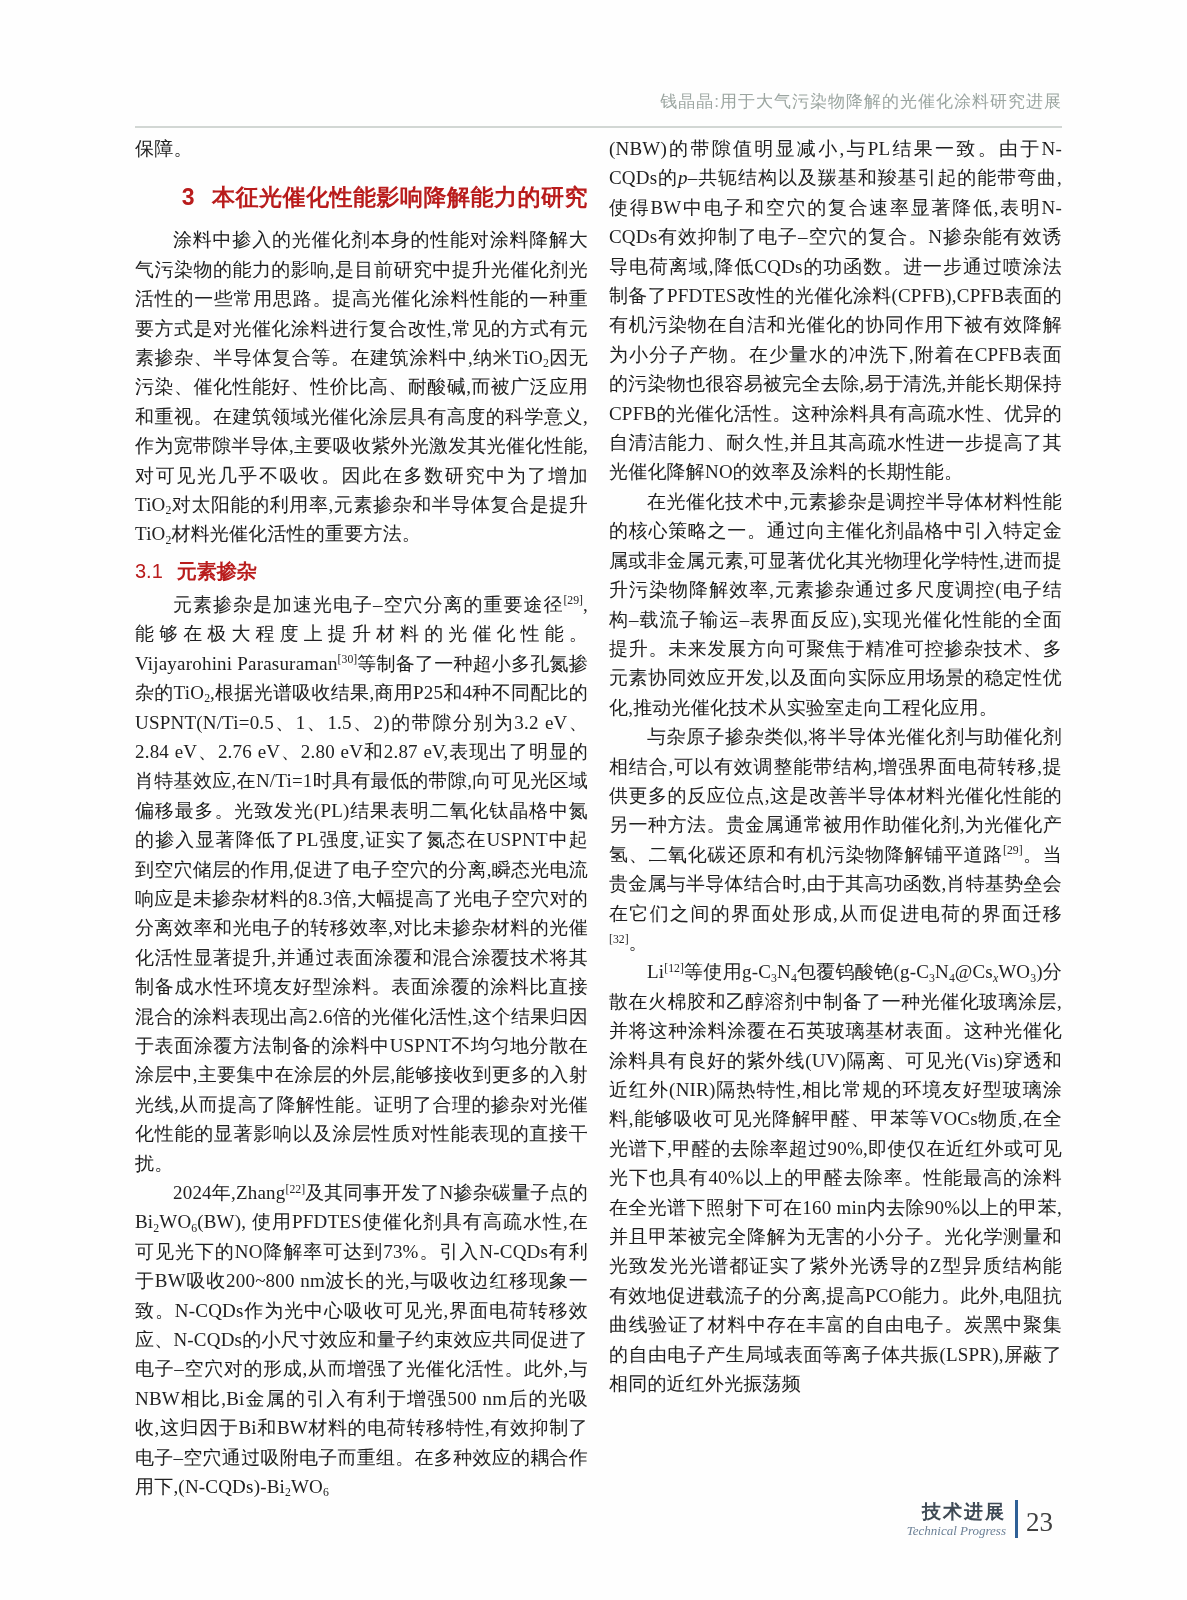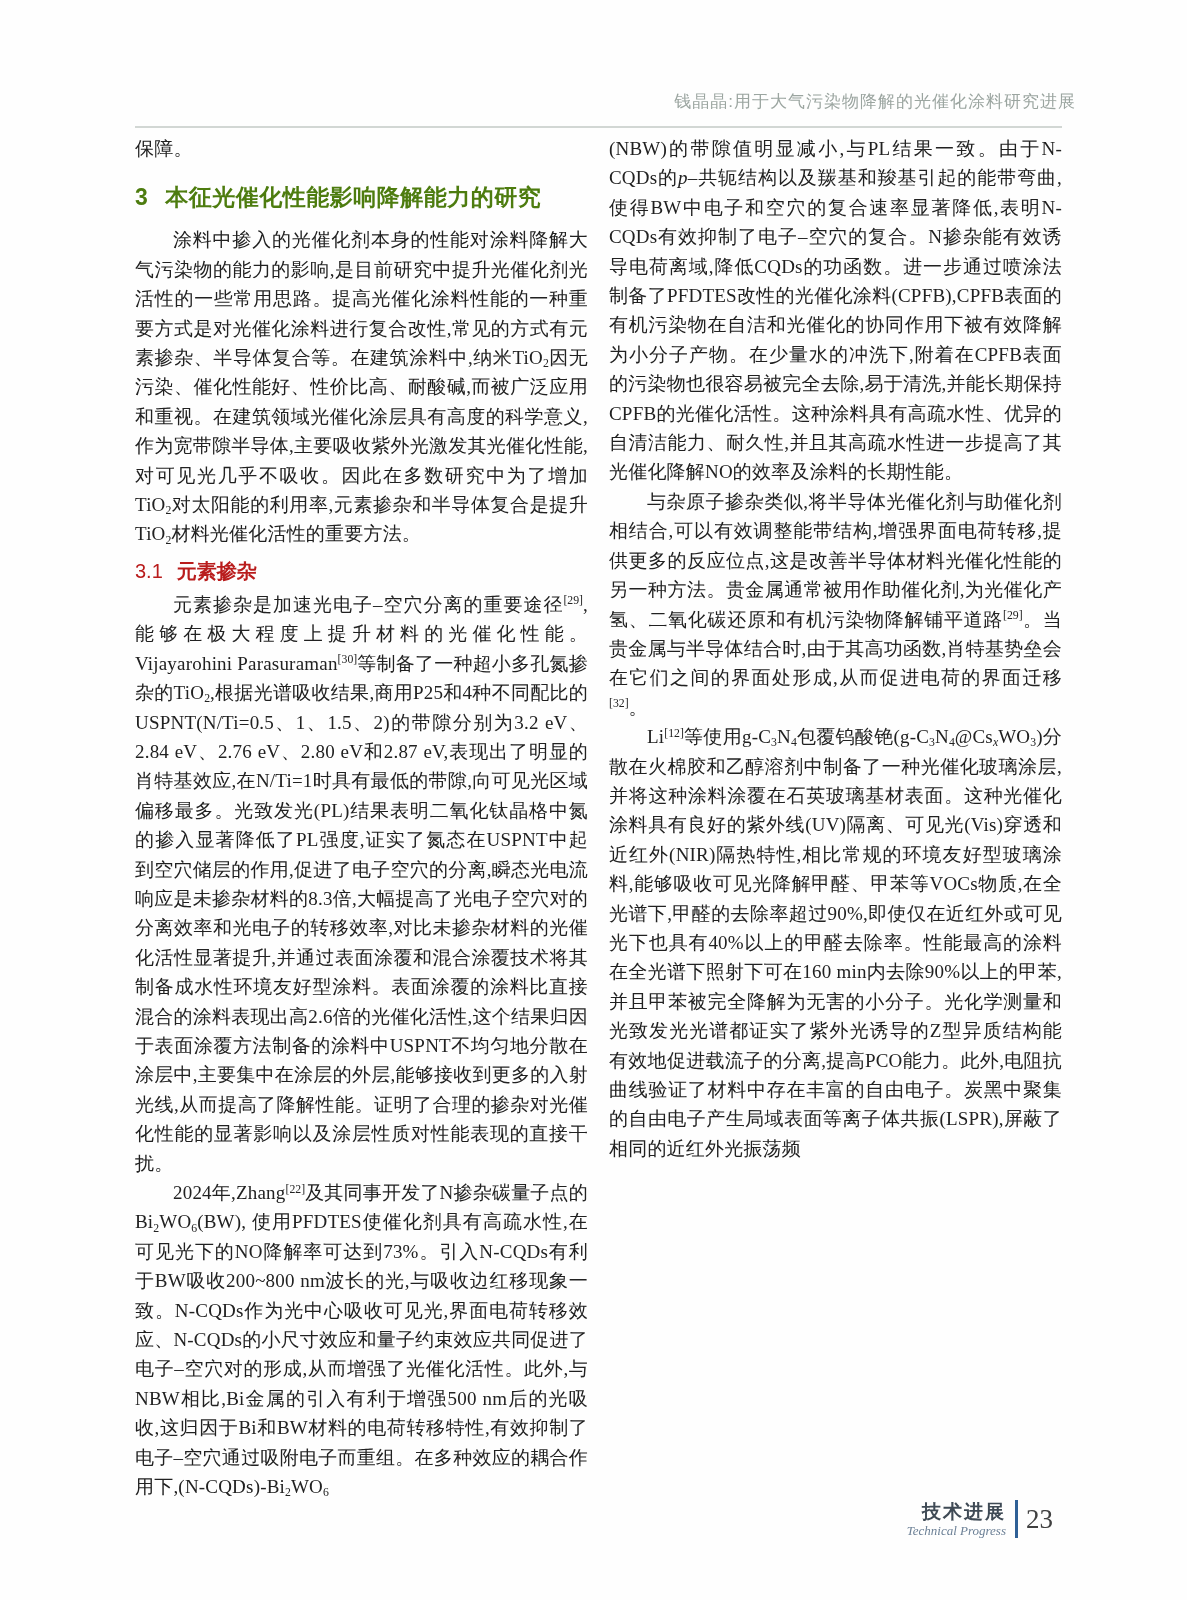--- a/index.html
+++ b/index.html
@@ -9,21 +9,21 @@
     height: 1600px;
     margin: 0 auto;
     background: #fefefe;
     overflow: hidden;
     font-family: "Liberation Serif", "DejaVu Serif", serif;
     color: #212121;
   }
   .running-head {
     position: absolute;
     top: 90px;
-    right: 111px;
+    right: 125px;
     font-family: "Liberation Sans", "DejaVu Sans", sans-serif;
     font-size: 17px;
     letter-spacing: 1px;
     color: #9ba5a0;
     white-space: nowrap;
   }
   .head-rule {
     position: absolute;
     top: 126px;
     left: 135px;
@@ -51,22 +51,22 @@
     text-indent: 2em;
     letter-spacing: 0.2px;
   }
   .col p.noindent { text-indent: 0; }
   h2.section {
     margin: 19px 0 13px 0;
     font-family: "Liberation Sans", "DejaVu Sans", sans-serif;
     font-size: 23px;
     line-height: 30px;
     font-weight: bold;
-    color: #4d7c0f;
-    text-align: left;
+    color: #b91c1c;
+    text-align: right;
     letter-spacing: 0.5px;
   }
   h2.section .sec-num { margin-right: 17px; }
   h3.subsection {
     margin: 9px 0 6px 0;
     font-family: "Liberation Sans", "DejaVu Sans", sans-serif;
     font-size: 20px;
     line-height: 26px;
     font-weight: bold;
     color: #b91c1c;
@@ -82,21 +82,21 @@
   }
   sup { top: -0.55em; }
   sub { top: 0.28em; }
   i.var { font-style: italic; }
   sub.it { font-style: italic; }
   .footer {
     position: absolute;
     top: 1500px;
     right: 134px;
     display: flex;
-    align-items: center;
+    align-items: flex-end;
   }
   .footer-labels { text-align: right; margin-right: 9px; }
   .footer-zh {
     font-family: "Liberation Sans", "DejaVu Sans", sans-serif;
     font-size: 19px;
     font-weight: bold;
     color: #3f4a55;
     letter-spacing: 2px;
     line-height: 22px;
   }
@@ -137,20 +137,21 @@
       <p>涂料中掺入的光催化剂本身的性能对涂料降解大气污染物的能力的影响,是目前研究中提升光催化剂光活性的一些常用思路。提高光催化涂料性能的一种重要方式是对光催化涂料进行复合改性,常见的方式有元素掺杂、半导体复合等。在建筑涂料中,纳米TiO<sub>2</sub>因无污染、催化性能好、性价比高、耐酸碱,而被广泛应用和重视。在建筑领域光催化涂层具有高度的科学意义,作为宽带隙半导体,主要吸收紫外光激发其光催化性能,对可见光几乎不吸收。因此在多数研究中为了增加TiO<sub>2</sub>对太阳能的利用率,元素掺杂和半导体复合是提升TiO<sub>2</sub>材料光催化活性的重要方法。</p>
 
       <h3 class="subsection"><span class="sec-num">3.1</span><span class="sec-title">元素掺杂</span></h3>
 
       <p>元素掺杂是加速光电子–空穴分离的重要途径<sup>[29]</sup>,能够在极大程度上提升材料的光催化性能。Vijayarohini Parasuraman<sup>[30]</sup>等制备了一种超小多孔氮掺杂的TiO<sub>2</sub>,根据光谱吸收结果,商用P25和4种不同配比的USPNT(N/Ti=0.5、1、1.5、2)的带隙分别为3.2 eV、2.84 eV、2.76 eV、2.80 eV和2.87 eV,表现出了明显的肖特基效应,在N/Ti=1时具有最低的带隙,向可见光区域偏移最多。光致发光(PL)结果表明二氧化钛晶格中氮的掺入显著降低了PL强度,证实了氮态在USPNT中起到空穴储层的作用,促进了电子空穴的分离,瞬态光电流响应是未掺杂材料的8.3倍,大幅提高了光电子空穴对的分离效率和光电子的转移效率,对比未掺杂材料的光催化活性显著提升,并通过表面涂覆和混合涂覆技术将其制备成水性环境友好型涂料。表面涂覆的涂料比直接混合的涂料表现出高2.6倍的光催化活性,这个结果归因于表面涂覆方法制备的涂料中USPNT不均匀地分散在涂层中,主要集中在涂层的外层,能够接收到更多的入射光线,从而提高了降解性能。证明了合理的掺杂对光催化性能的显著影响以及涂层性质对性能表现的直接干扰。</p>
       <p>2024年,Zhang<sup>[22]</sup>及其同事开发了N掺杂碳量子点的Bi<sub>2</sub>WO<sub>6</sub>(BW), 使用PFDTES使催化剂具有高疏水性,在可见光下的NO降解率可达到73%。引入N-CQDs有利于BW吸收200~800 nm波长的光,与吸收边红移现象一致。N-CQDs作为光中心吸收可见光,界面电荷转移效应、N-CQDs的小尺寸效应和量子约束效应共同促进了电子–空穴对的形成,从而增强了光催化活性。此外,与NBW相比,Bi金属的引入有利于增强500 nm后的光吸收,这归因于Bi和BW材料的电荷转移特性,有效抑制了电子–空穴通过吸附电子而重组。在多种效应的耦合作用下,(N-CQDs)-Bi<sub>2</sub>WO<sub>6</sub></p>
     </div>
 
     <div class="col">
       <p class="noindent">(NBW)的带隙值明显减小,与PL结果一致。由于N-CQDs的<i class="var">p</i>–共轭结构以及羰基和羧基引起的能带弯曲,使得BW中电子和空穴的复合速率显著降低,表明N-CQDs有效抑制了电子–空穴的复合。N掺杂能有效诱导电荷离域,降低CQDs的功函数。进一步通过喷涂法制备了PFDTES改性的光催化涂料(CPFB),CPFB表面的有机污染物在自洁和光催化的协同作用下被有效降解为小分子产物。在少量水的冲洗下,附着在CPFB表面的污染物也很容易被完全去除,易于清洗,并能长期保持CPFB的光催化活性。这种涂料具有高疏水性、优异的自清洁能力、耐久性,并且其高疏水性进一步提高了其光催化降解NO的效率及涂料的长期性能。</p>
+      <p>在光催化技术中,元素掺杂是调控半导体材料性能的核心策略之一。通过向主催化剂晶格中引入特定金属或非金属元素,可显著优化其光物理化学特性,进而提升污染物降解效率,元素掺杂通过多尺度调控(电子结构–载流子输运–表界面反应),实现光催化性能的全面提升。未来发展方向可聚焦于精准可控掺杂技术、多元素协同效应开发,以及面向实际应用场景的稳定性优化,推动光催化技术从实验室走向工程化应用。</p>
 
 
       <p>与杂原子掺杂类似,将半导体光催化剂与助催化剂相结合,可以有效调整能带结构,增强界面电荷转移,提供更多的反应位点,这是改善半导体材料光催化性能的另一种方法。贵金属通常被用作助催化剂,为光催化产氢、二氧化碳还原和有机污染物降解铺平道路<sup>[29]</sup>。当贵金属与半导体结合时,由于其高功函数,肖特基势垒会在它们之间的界面处形成,从而促进电荷的界面迁移<sup>[32]</sup>。</p>
       <p>Li<sup>[12]</sup>等使用g-C<sub>3</sub>N<sub>4</sub>包覆钨酸铯(g-C<sub>3</sub>N<sub>4</sub>@Cs<sub class="it">x</sub>WO<sub>3</sub>)分散在火棉胶和乙醇溶剂中制备了一种光催化玻璃涂层,并将这种涂料涂覆在石英玻璃基材表面。这种光催化涂料具有良好的紫外线(UV)隔离、可见光(Vis)穿透和近红外(NIR)隔热特性,相比常规的环境友好型玻璃涂料,能够吸收可见光降解甲醛、甲苯等VOCs物质,在全光谱下,甲醛的去除率超过90%,即使仅在近红外或可见光下也具有40%以上的甲醛去除率。性能最高的涂料在全光谱下照射下可在160 min内去除90%以上的甲苯,并且甲苯被完全降解为无害的小分子。光化学测量和光致发光光谱都证实了紫外光诱导的Z型异质结构能有效地促进载流子的分离,提高PCO能力。此外,电阻抗曲线验证了材料中存在丰富的自由电子。炭黑中聚集的自由电子产生局域表面等离子体共振(LSPR),屏蔽了相同的近红外光振荡频</p>
     </div>
 
   </div>
 
   <div class="footer">
     <div class="footer-labels">

